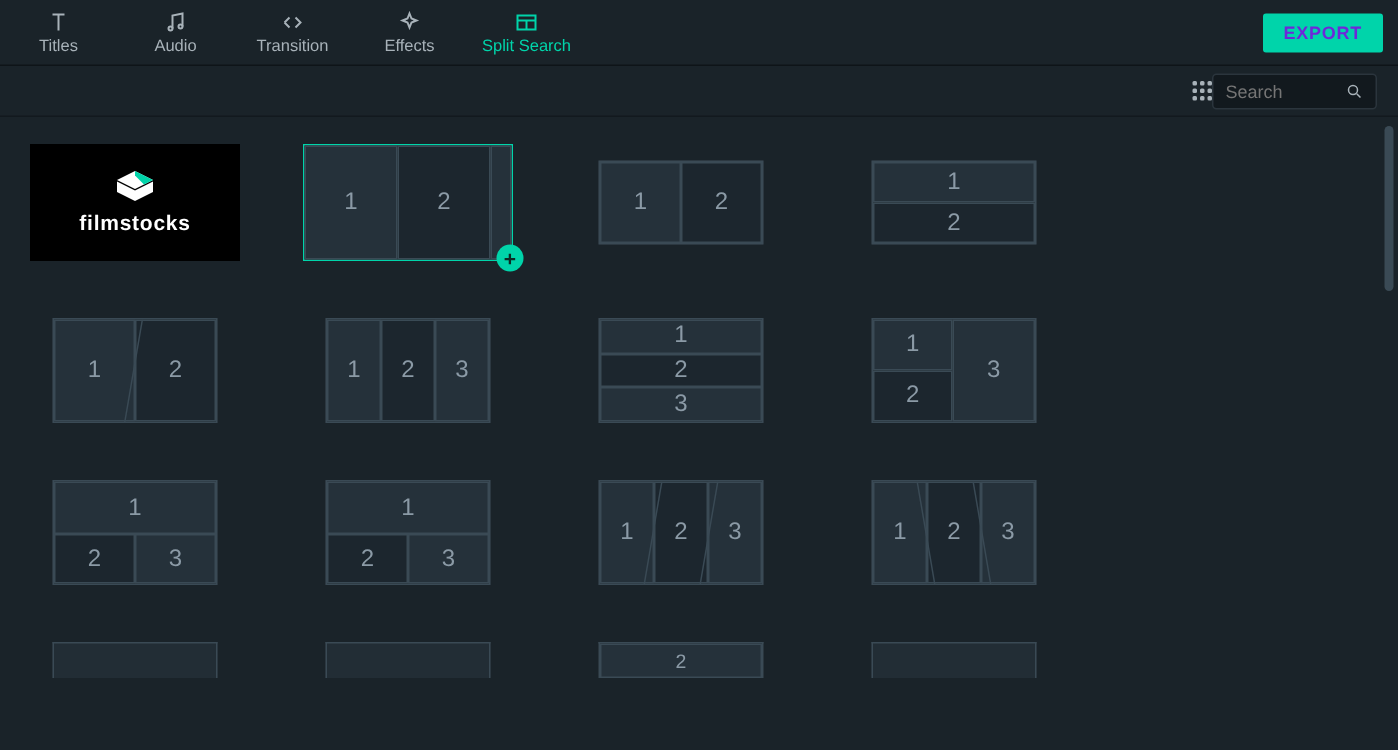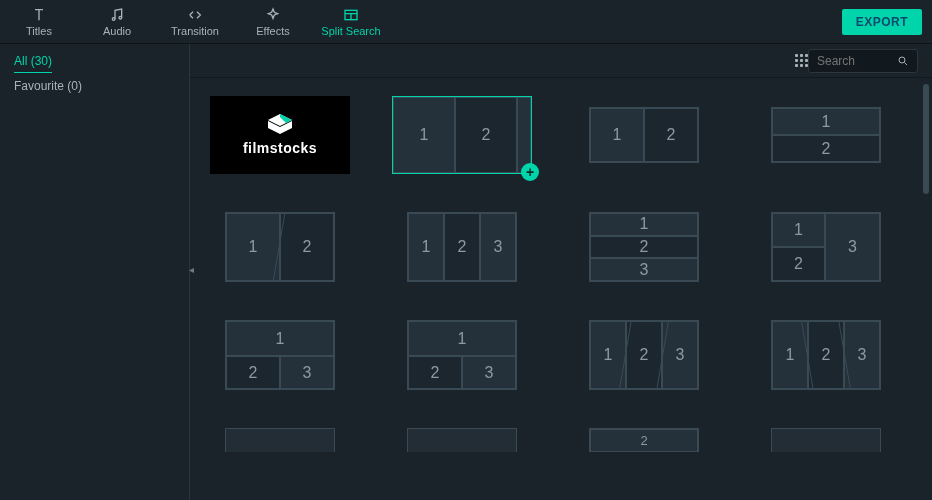--- a/index.html
+++ b/index.html
@@ -30,21 +30,21 @@
     height: 44px;
     cursor: pointer;
     color: #a8b2b9;
     gap: 2px;
   }
   .tab.active { color: #00d4aa; }
   .tab svg { width: 16px; height: 16px; }
   .tab-label { font-size: 11px; }
   .export-btn {
     background: #00d4aa;
-    color: #0c4a6e;
+    color: #6d28d9;
     font-weight: 700;
     font-size: 12px;
     padding: 6px 14px;
     border: none;
     border-radius: 2px;
     cursor: pointer;
     letter-spacing: 0.5px;
   }
 
   .main { display: flex; height: calc(100% - 44px); }
@@ -242,25 +242,20 @@
         </svg>
       <span class="tab-label">Split Search</span>
     </div>
 
   </div>
   <button class="export-btn">EXPORT</button>
 </div>
 
 <div class="main">
 
-  <div class="sidebar">
-    <div class="side-item active">All (30)</div>
-    <div class="side-item">Favourite (0)</div>
-    <div class="collapse-handle">◂</div>
-  </div>
 
   <div class="content">
 
     <div class="toolbar">
       <div class="grid-icon">
         <span></span>
           <span></span>
           <span></span>
           <span></span>
           <span></span>

